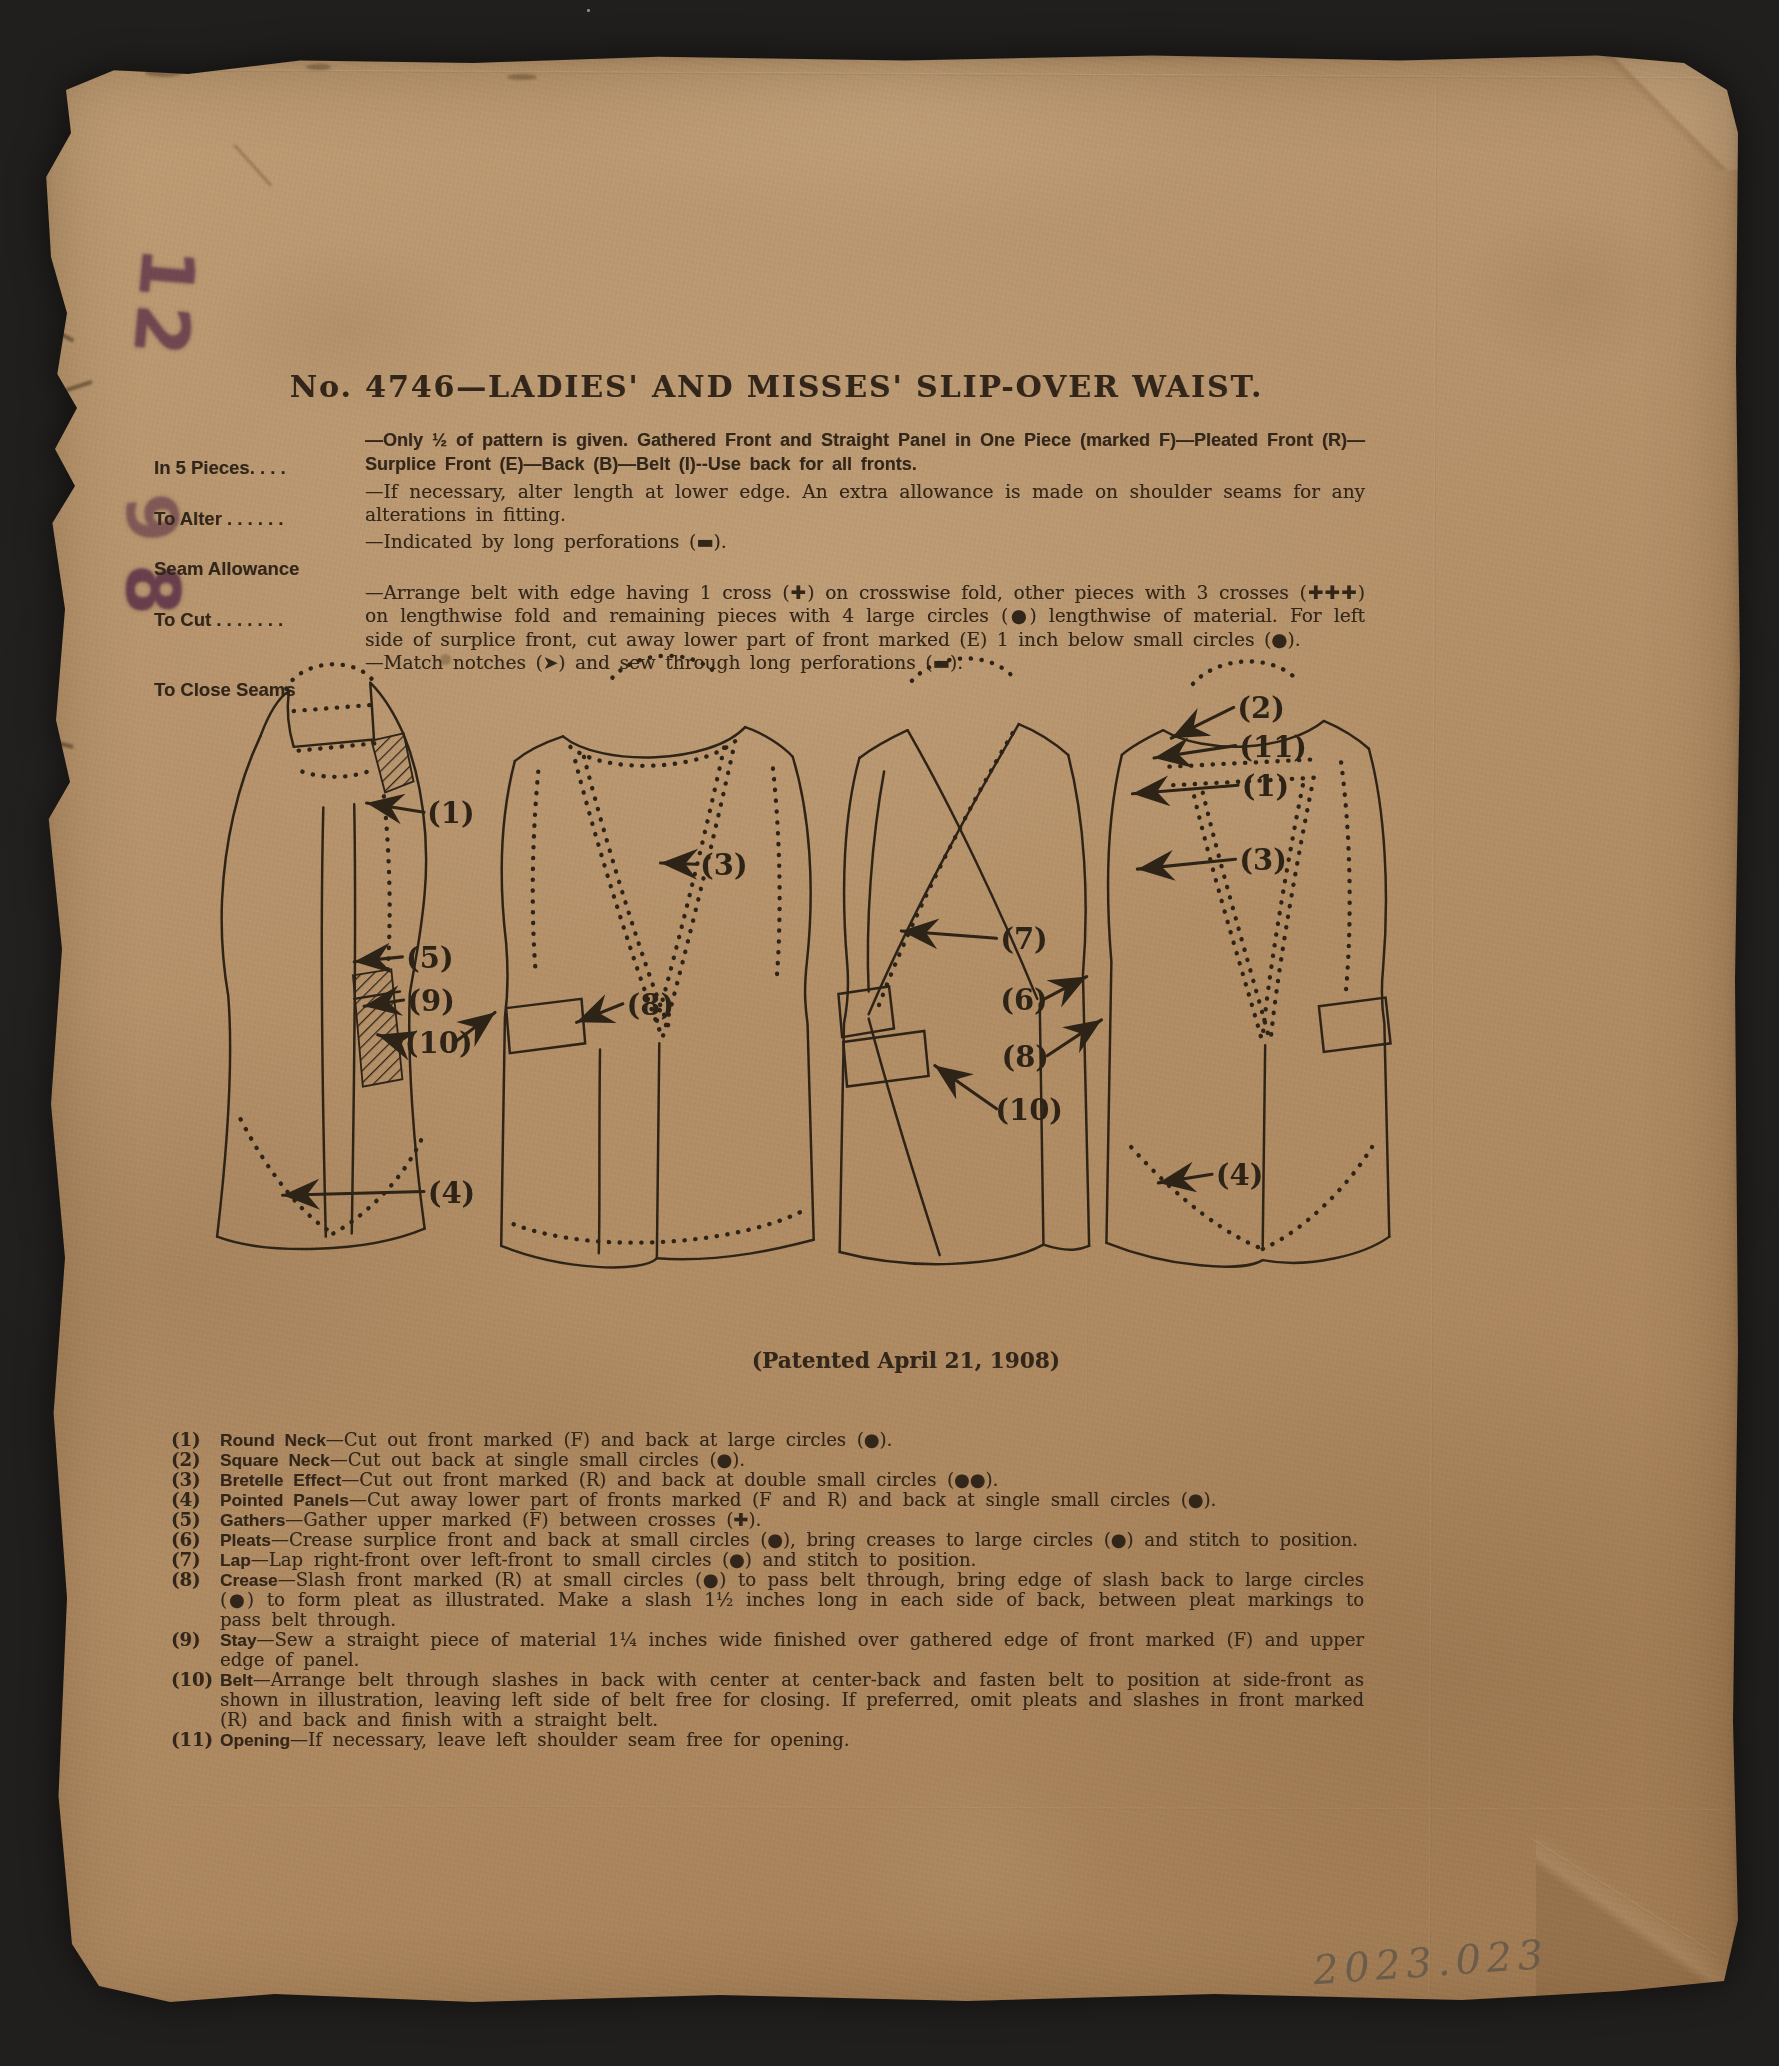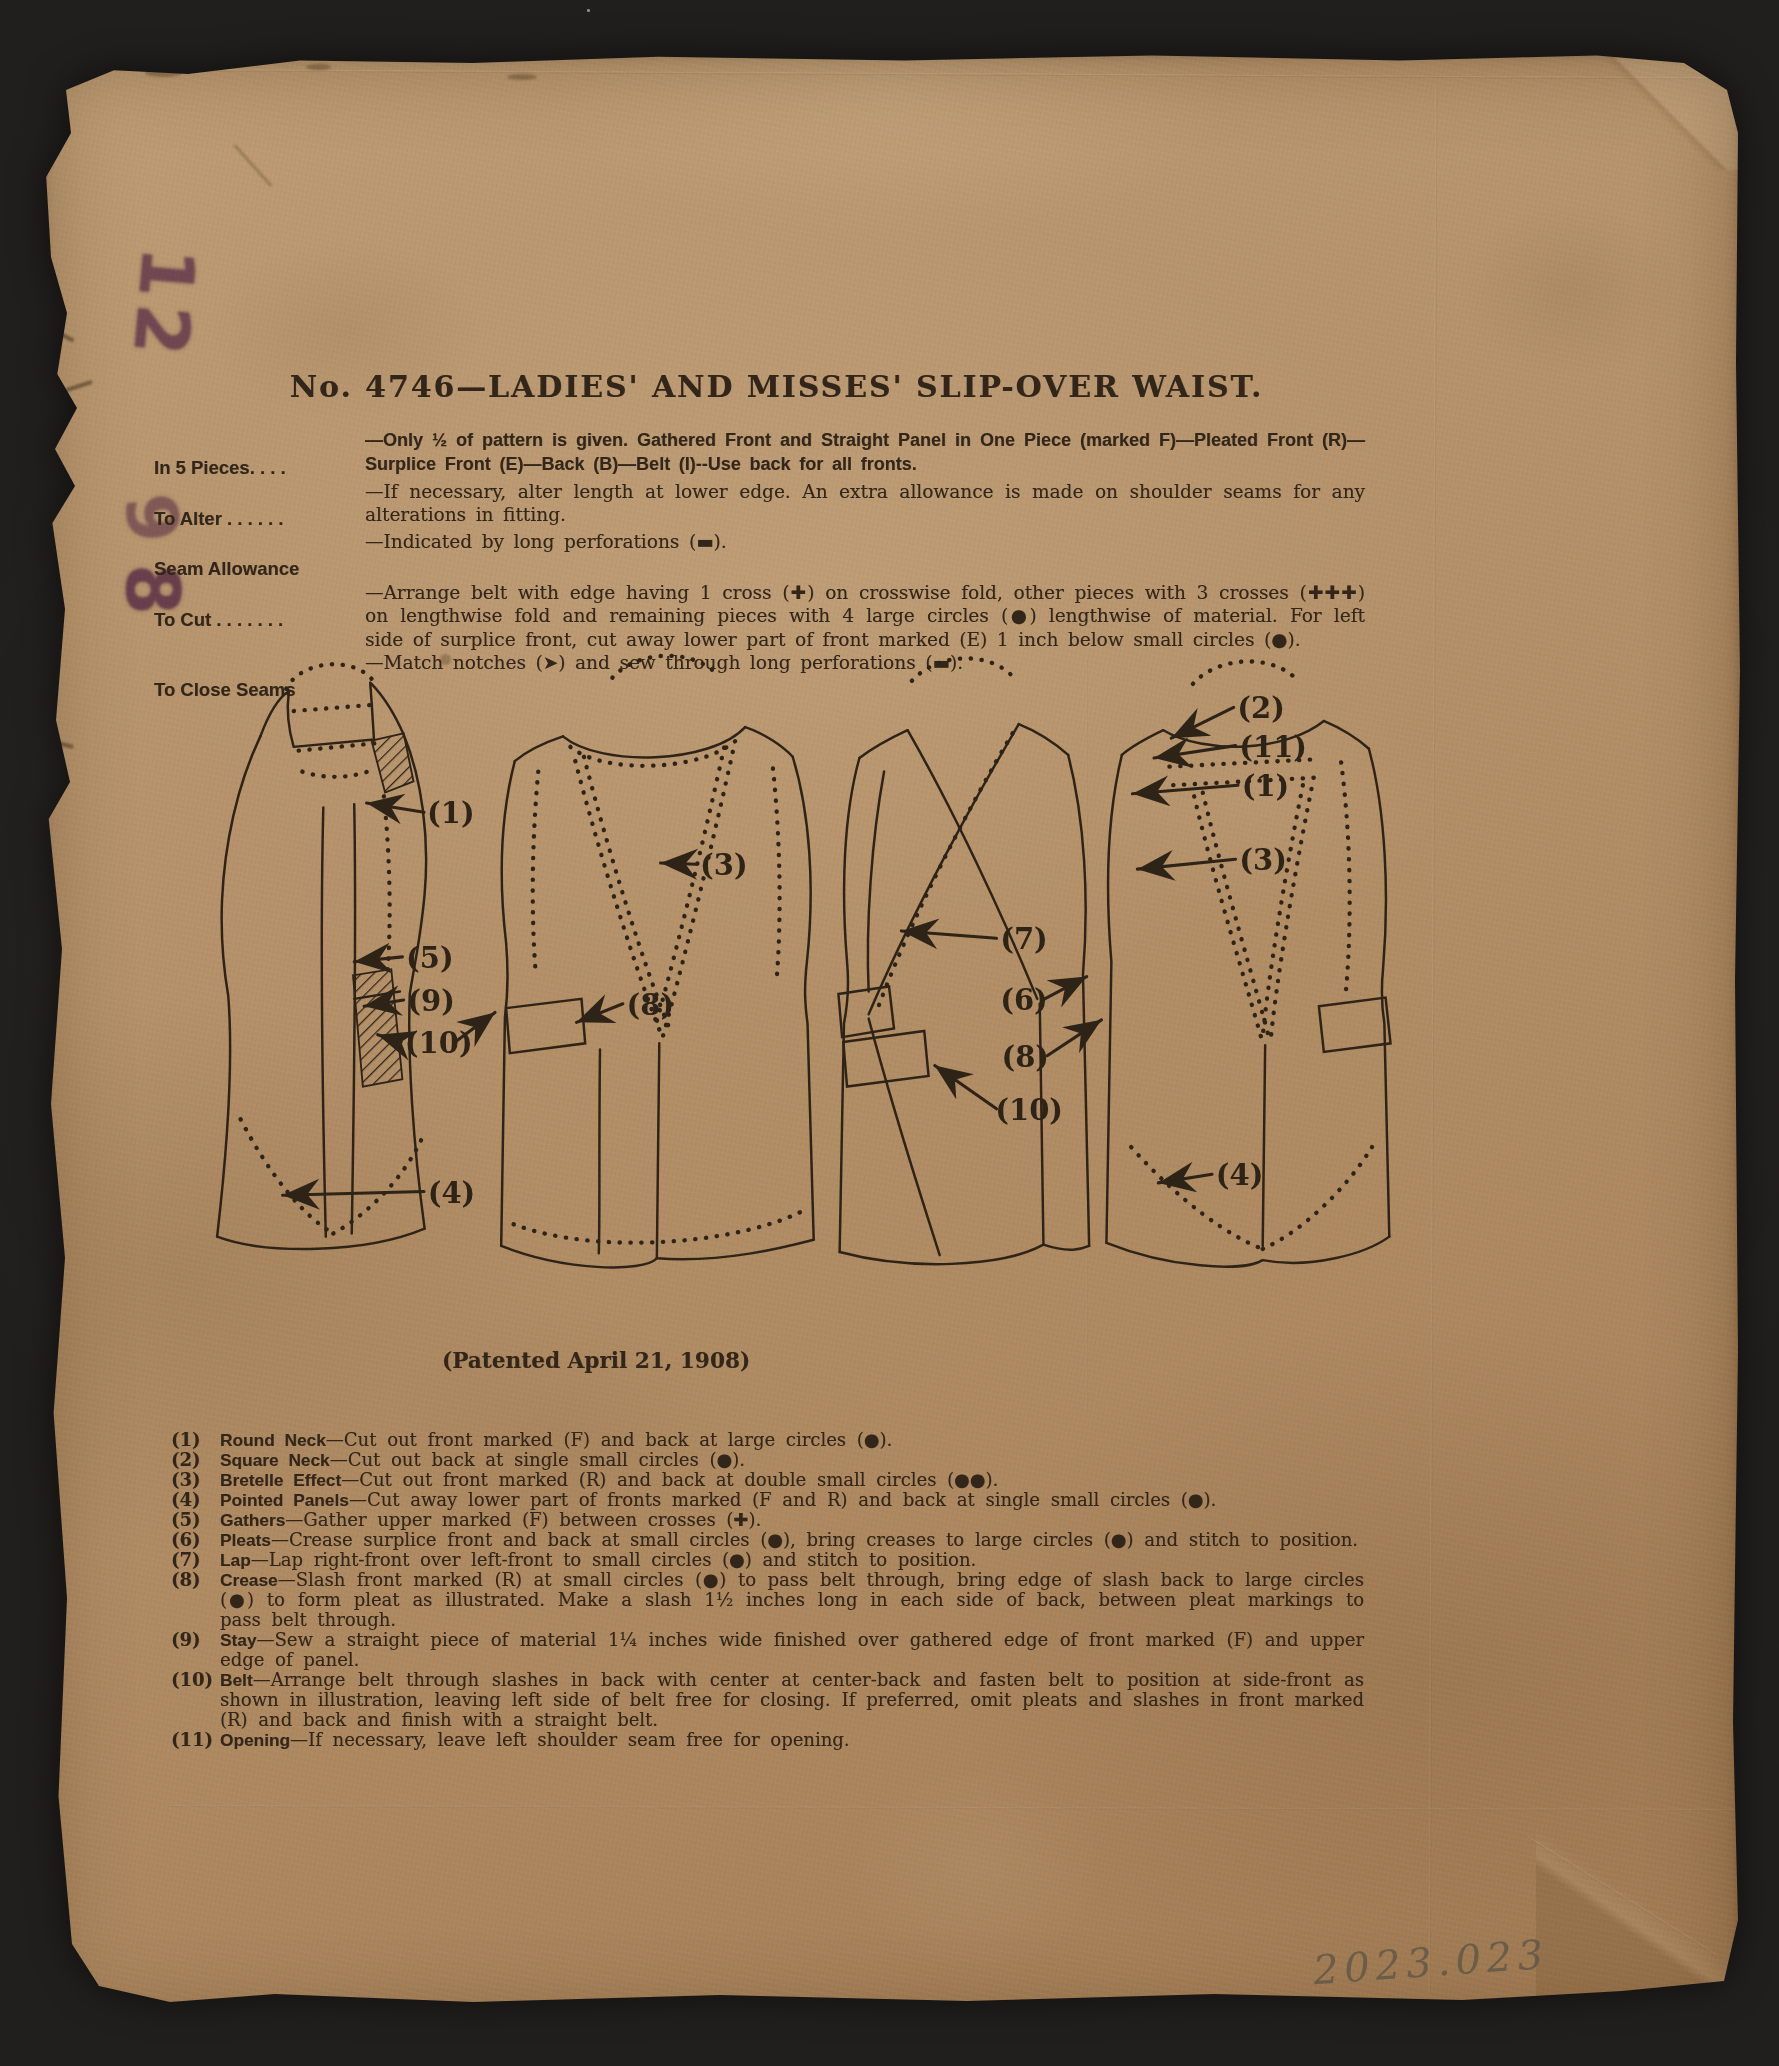--- a/index.html
+++ b/index.html
@@ -59,21 +59,21 @@
   .specs{position:absolute;left:114px;top:376px;width:1211px;}
   .spec-row{display:flex;align-items:flex-start;}
   .slabel{flex:0 0 211px;font-family:"Liberation Sans","DejaVu Sans",sans-serif;
     font-weight:bold;font-size:18.5px;line-height:23.5px;margin-top:27px;}
   .stext{flex:1;font-family:"DejaVu Serif","DejaVu Sans",serif;font-size:18.5px;line-height:23.5px;
     word-spacing:3.7px;text-align:justify;}
   .stext.gothic{font-family:"Liberation Sans","DejaVu Sans",sans-serif;font-weight:bold;font-size:18px;}
 
   .figures{position:absolute;left:127px;top:600px;width:1286px;height:667px;}
 
-  .patent{position:absolute;left:402px;top:1295px;width:618px;text-align:left;
+  .patent{position:absolute;left:402px;top:1295px;width:618px;text-align:right;
     font-family:"DejaVu Serif",serif;font-size:21.6px;font-weight:bold;}
   .see-line{position:absolute;left:114px;top:1345px;width:1211px;
     font-family:"Liberation Sans","DejaVu Sans",sans-serif;font-weight:bold;font-size:19px;
     word-spacing:5px;}
   .directions{position:absolute;left:131px;top:1377px;width:1193px;}
   .dir-row{display:flex;align-items:flex-start;}
   .dnum{flex:0 0 49px;font-family:"DejaVu Serif",serif;font-weight:bold;font-size:18px;line-height:20px;}
   .dbody{flex:1;font-family:"DejaVu Serif","DejaVu Sans",serif;font-size:18px;line-height:20px;
     word-spacing:5px;text-align:justify;}
   .dkw{font-family:"Liberation Sans","DejaVu Sans",sans-serif;font-weight:bold;font-size:17.3px;}

